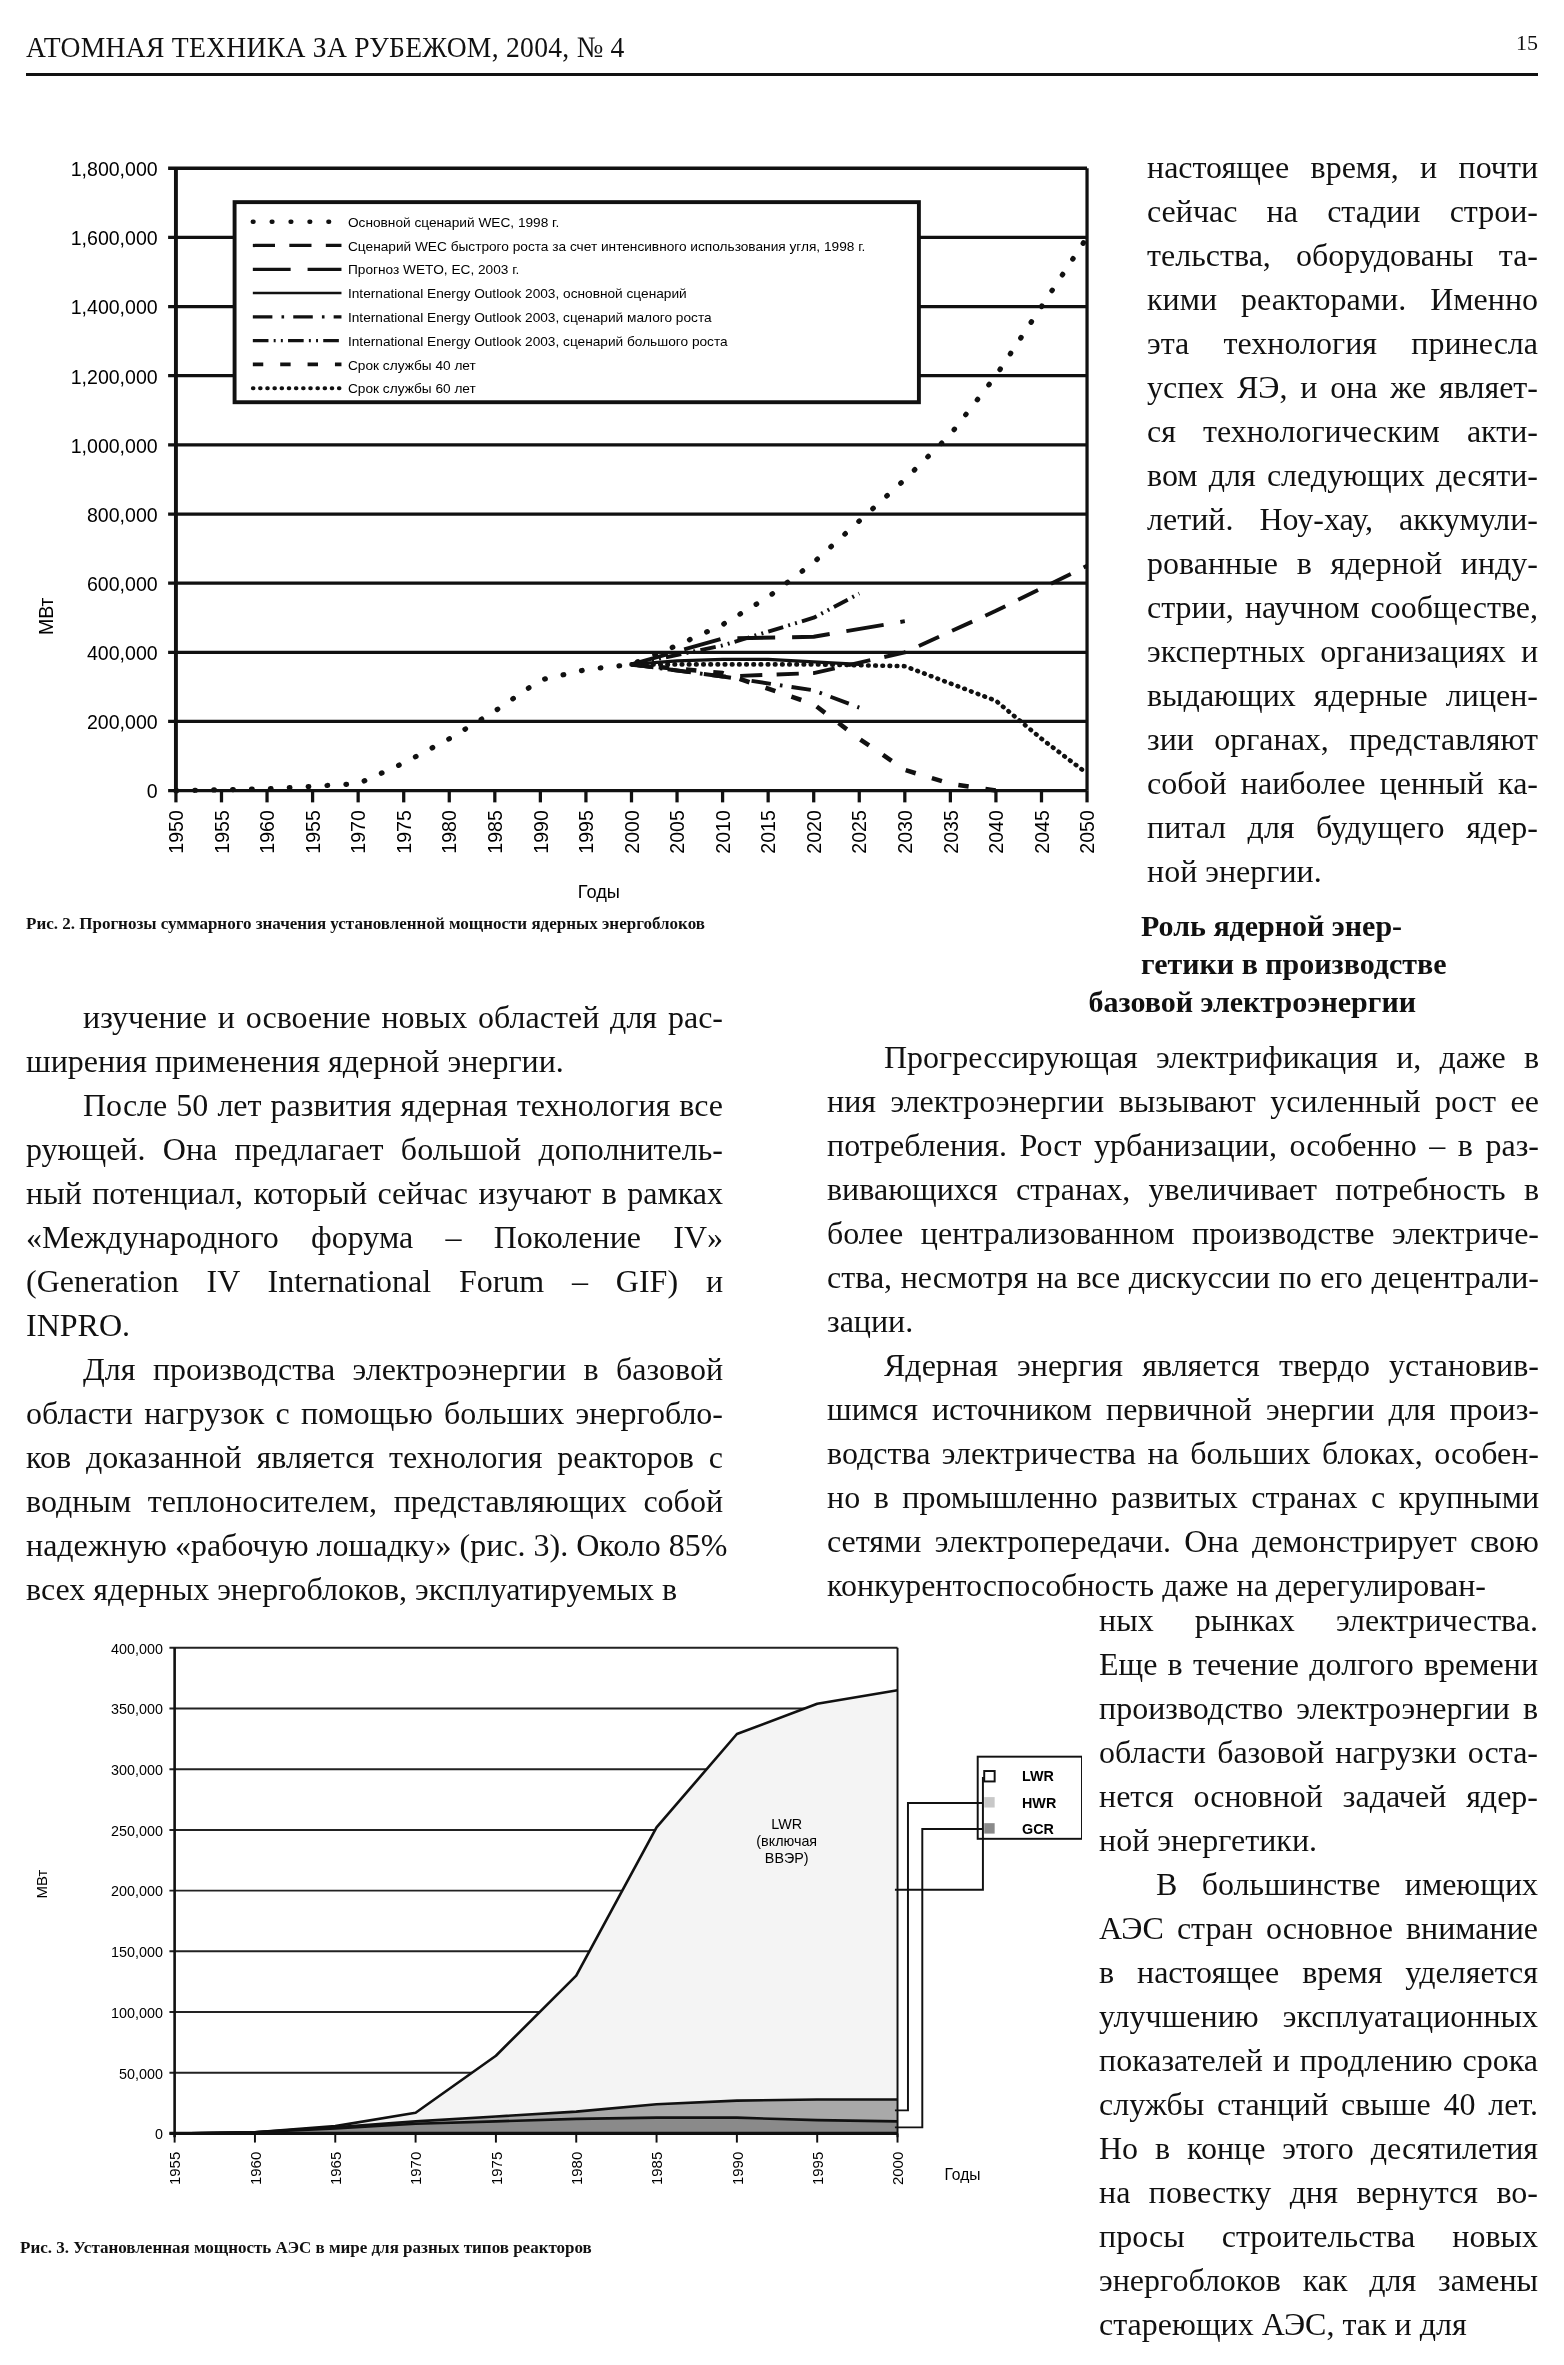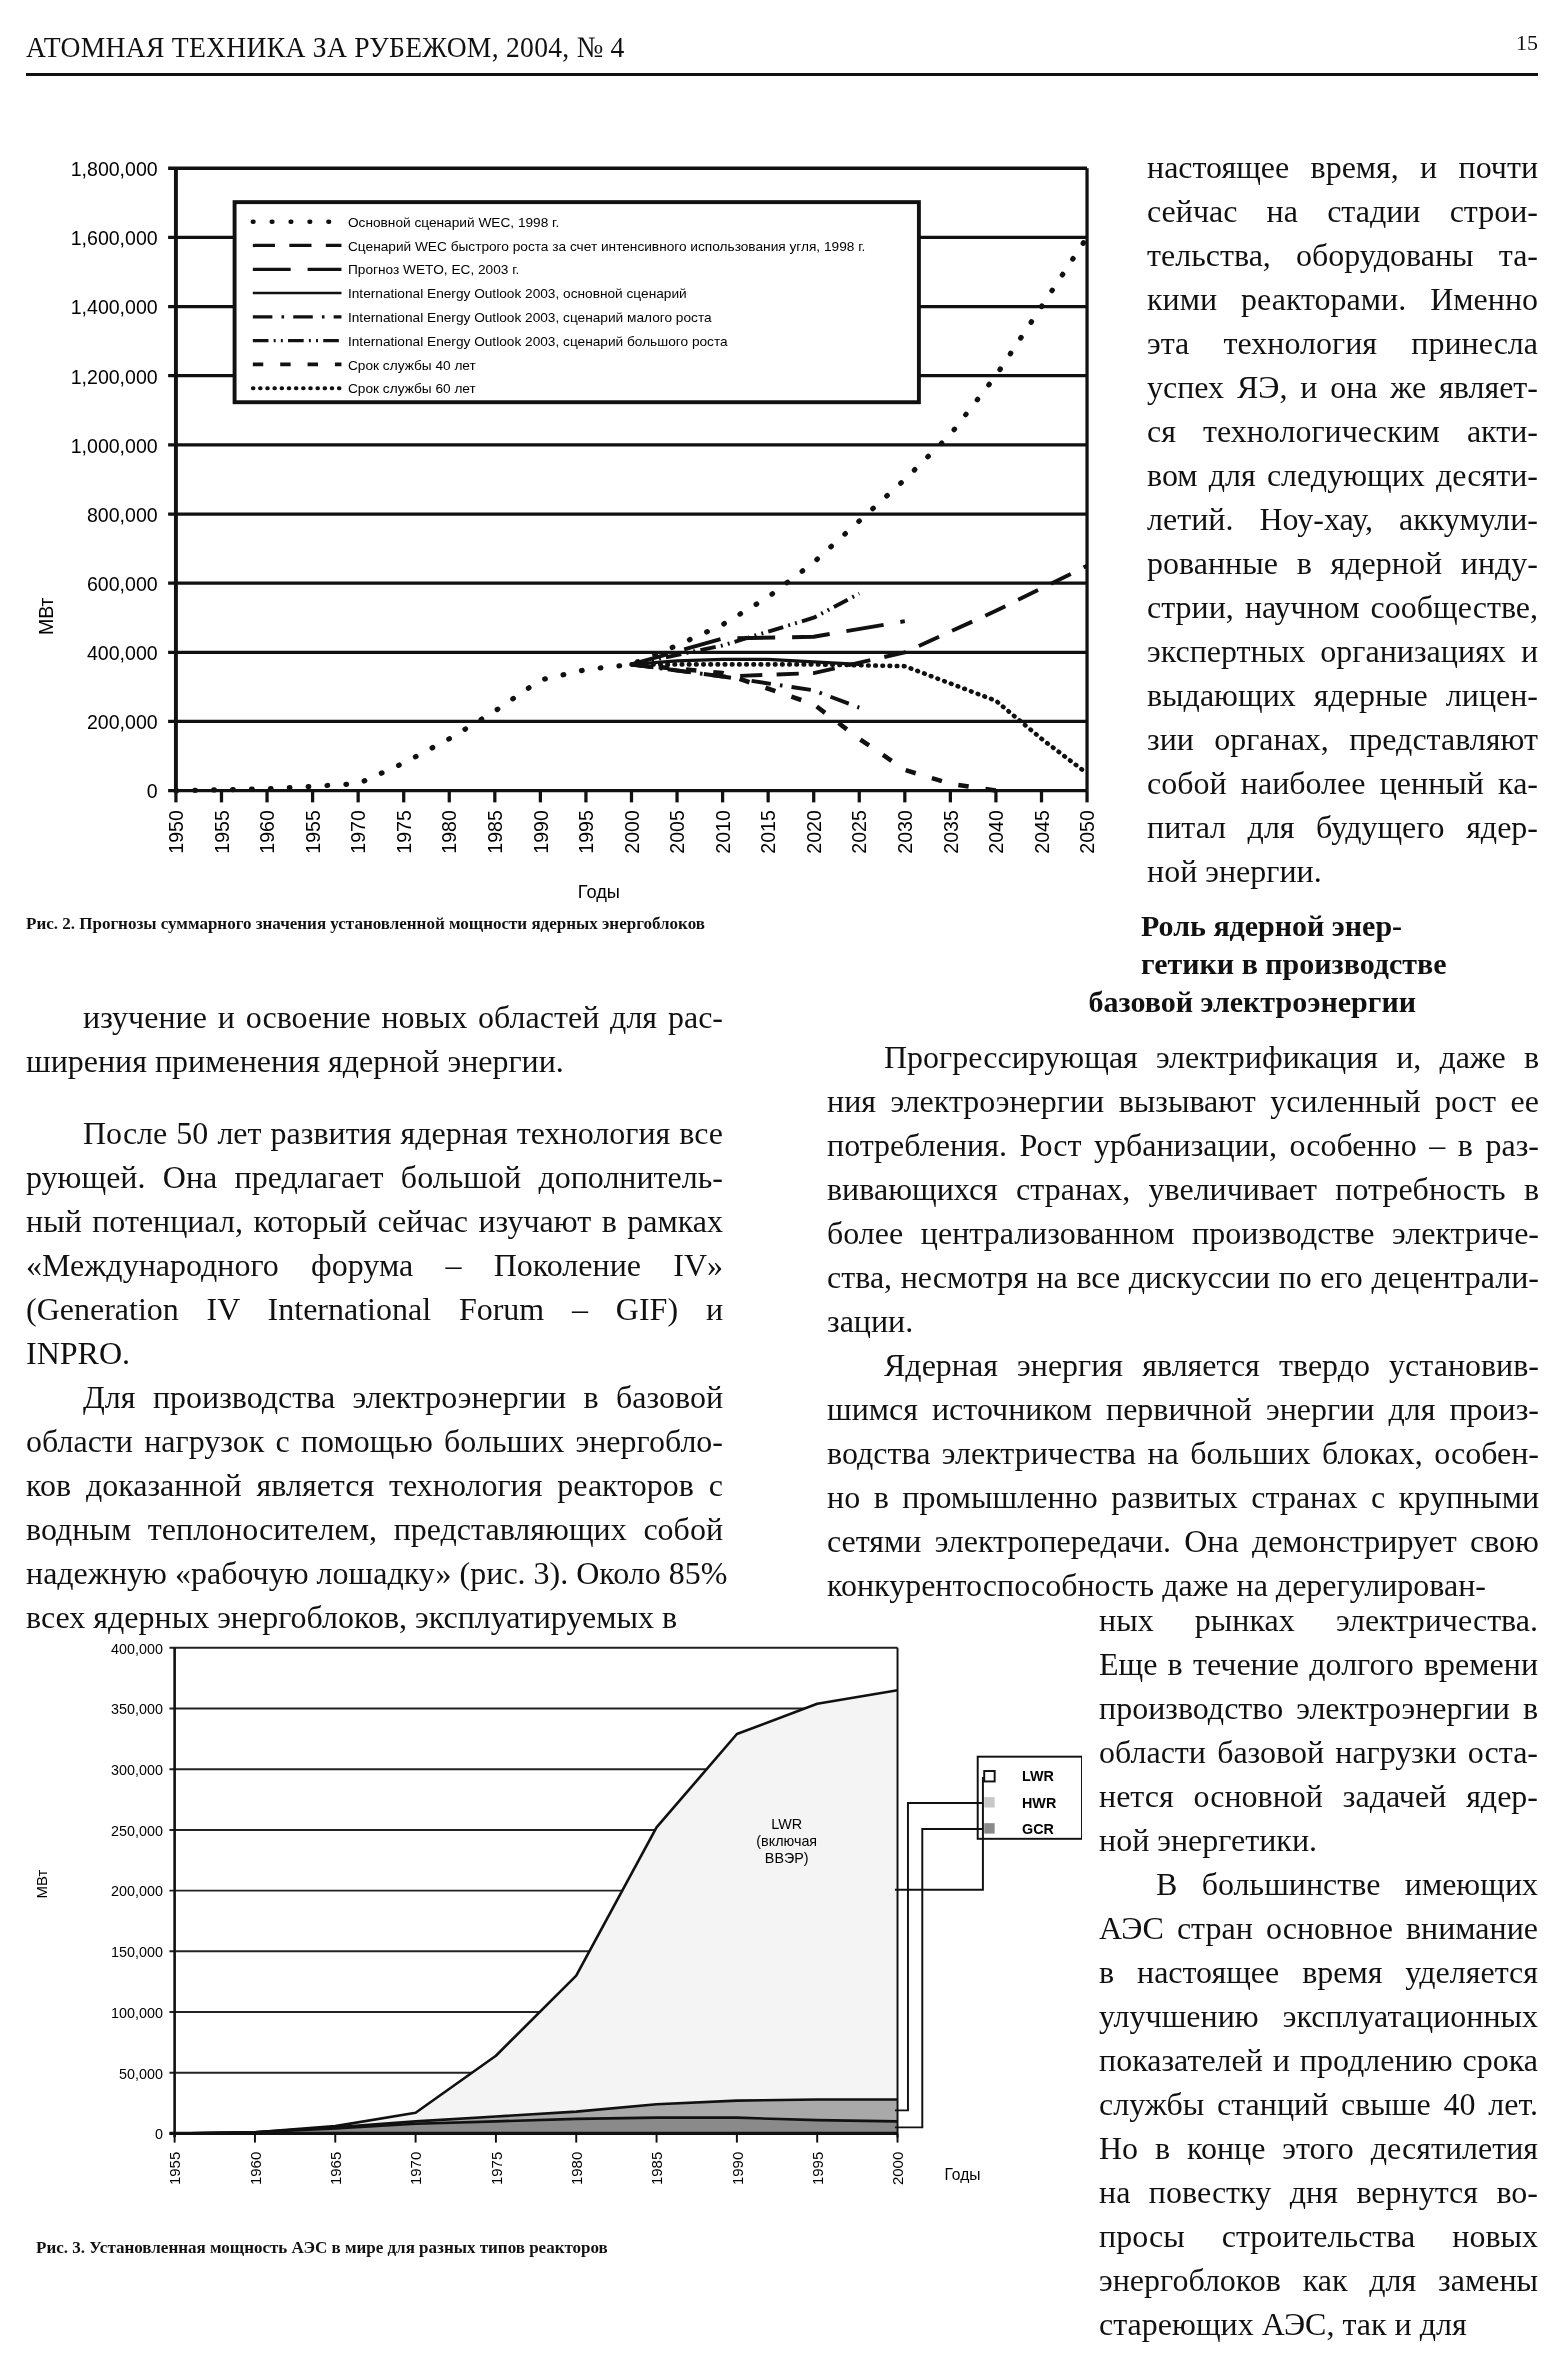--- a/index.html
+++ b/index.html
@@ -147,21 +147,21 @@
   <div style="text-align:left; padding-left:19.6px;">базовой электроэнергии</div>
 </div>
 
 <div class="abs body-text" style="left:26px; top:995px; width:697px;">
   <div id="lc">
       <div>
         <span class="line" style="padding-left: 57px;">изучение и освоение новых областей для рас-</span>
         <span class="line last">ширения применения ядерной энергии.</span>
       </div>
       <div>
-        <span class="line" style="padding-left: 57px; margin-top: 28px;">После 50 лет развития ядерная технология все</span>
+        <span class="line" style="padding-left: 57px;">После 50 лет развития ядерная технология все</span>
         <span class="line">рующей. Она предлагает большой дополнитель-</span>
         <span class="line">ный потенциал, который сейчас изучают в рамках</span>
         <span class="line">«Международного форума – Поколение IV»</span>
         <span class="line">(Generation IV International Forum – GIF) и</span>
         <span class="line last">INPRO.</span>
       </div>
       <div>
         <span class="line" style="padding-left: 57px;">Для производства электроэнергии в базовой</span>
         <span class="line">области нагрузок с помощью больших энергобло-</span>
         <span class="line">ков доказанной является технология реакторов с</span>
@@ -279,14 +279,14 @@
       <text x="1528" y="252" font-size="22" font-weight="bold">LWR</text>
       <rect x="1470" y="276" width="16" height="16" fill="#c8c8c8" stroke="none" stroke-width="3"></rect>
       <text x="1528" y="292" font-size="22" font-weight="bold">HWR</text>
       <rect x="1470" y="316" width="16" height="16" fill="#8a8a8a" stroke="none" stroke-width="3"></rect>
       <text x="1528" y="332" font-size="22" font-weight="bold">GCR</text>
       <polyline points="1333,418.1031249999999 1468,418.1031249999999 1468,245" fill="none" stroke="#111" stroke-width="3"></polyline>
       <polyline points="1333,756.6125 1353,756.6125 1353,285 1468,285" fill="none" stroke="#111" stroke-width="3"></polyline>
       <polyline points="1333,782.6875 1375,782.6875 1375,325 1468,325" fill="none" stroke="#111" stroke-width="3"></polyline>
     </svg>
 </div>
-<div class="abs caption" style="left:36px; top:2231px; width:978px;">Рис. 3. Установленная мощность АЭС в мире для разных типов реакторов</div>
+<div class="abs caption" style="left:20px; top:2231px; width:978px;">Рис. 3. Установленная мощность АЭС в мире для разных типов реакторов</div>
 
 
 </body></html>

